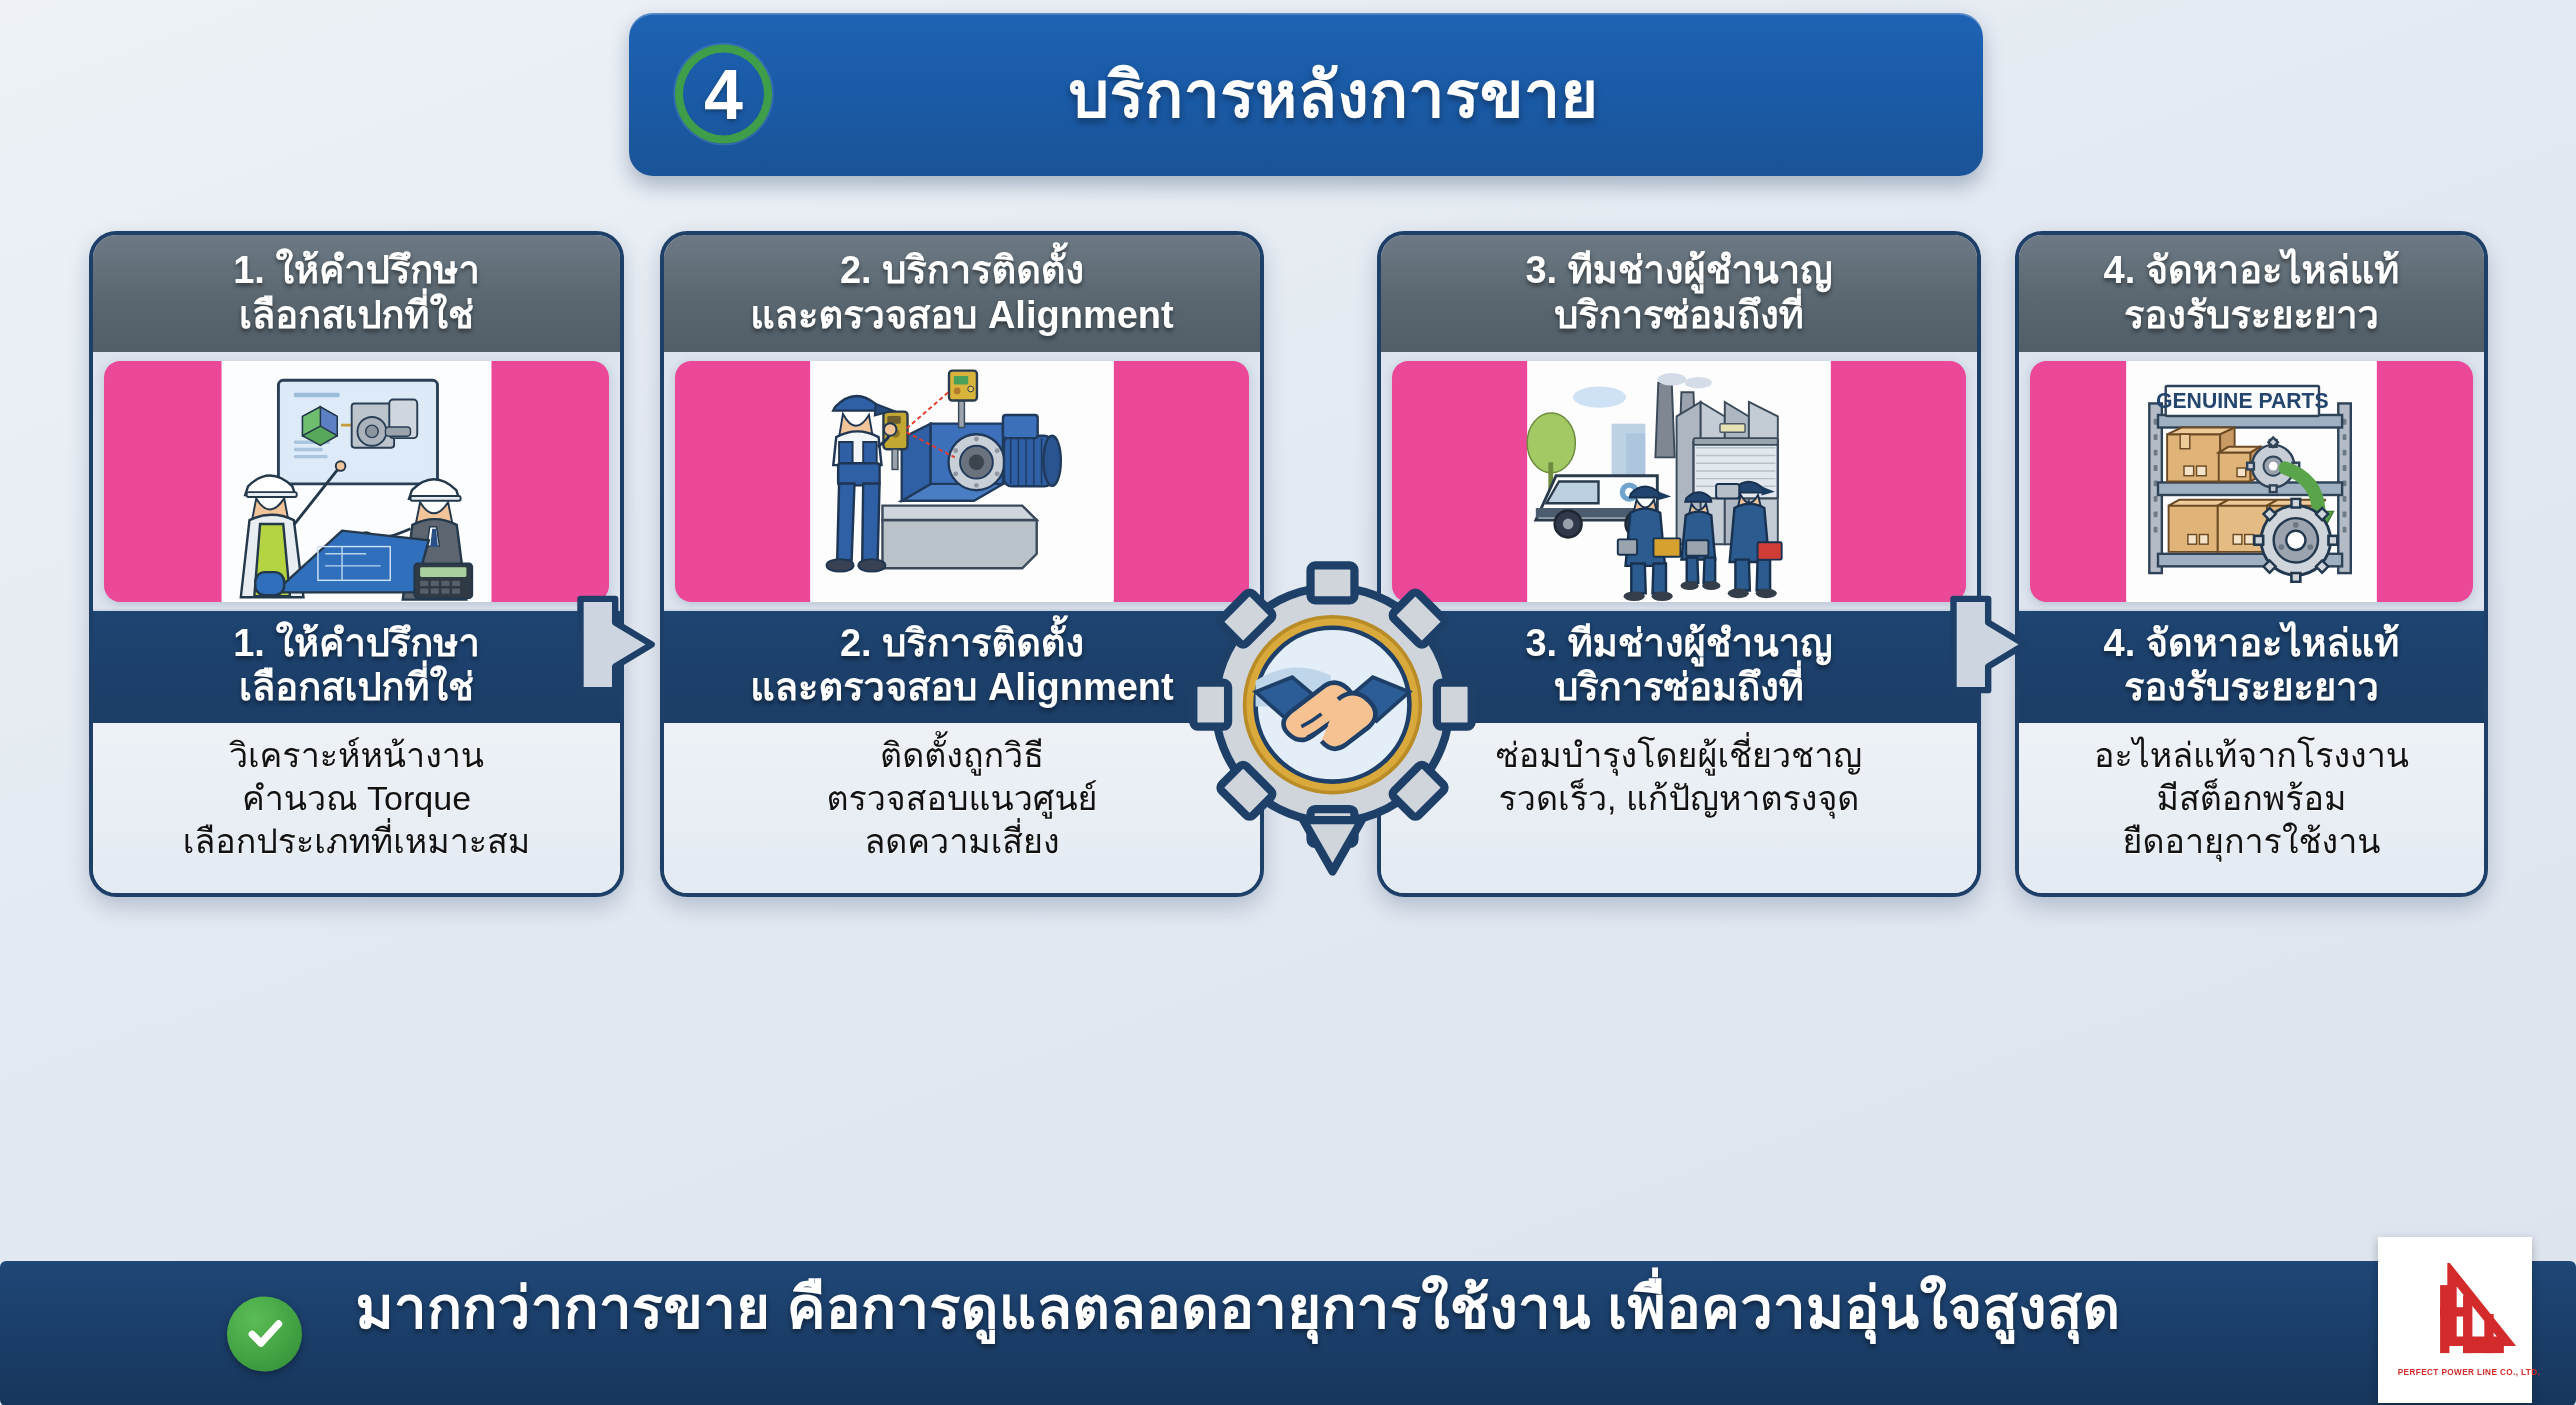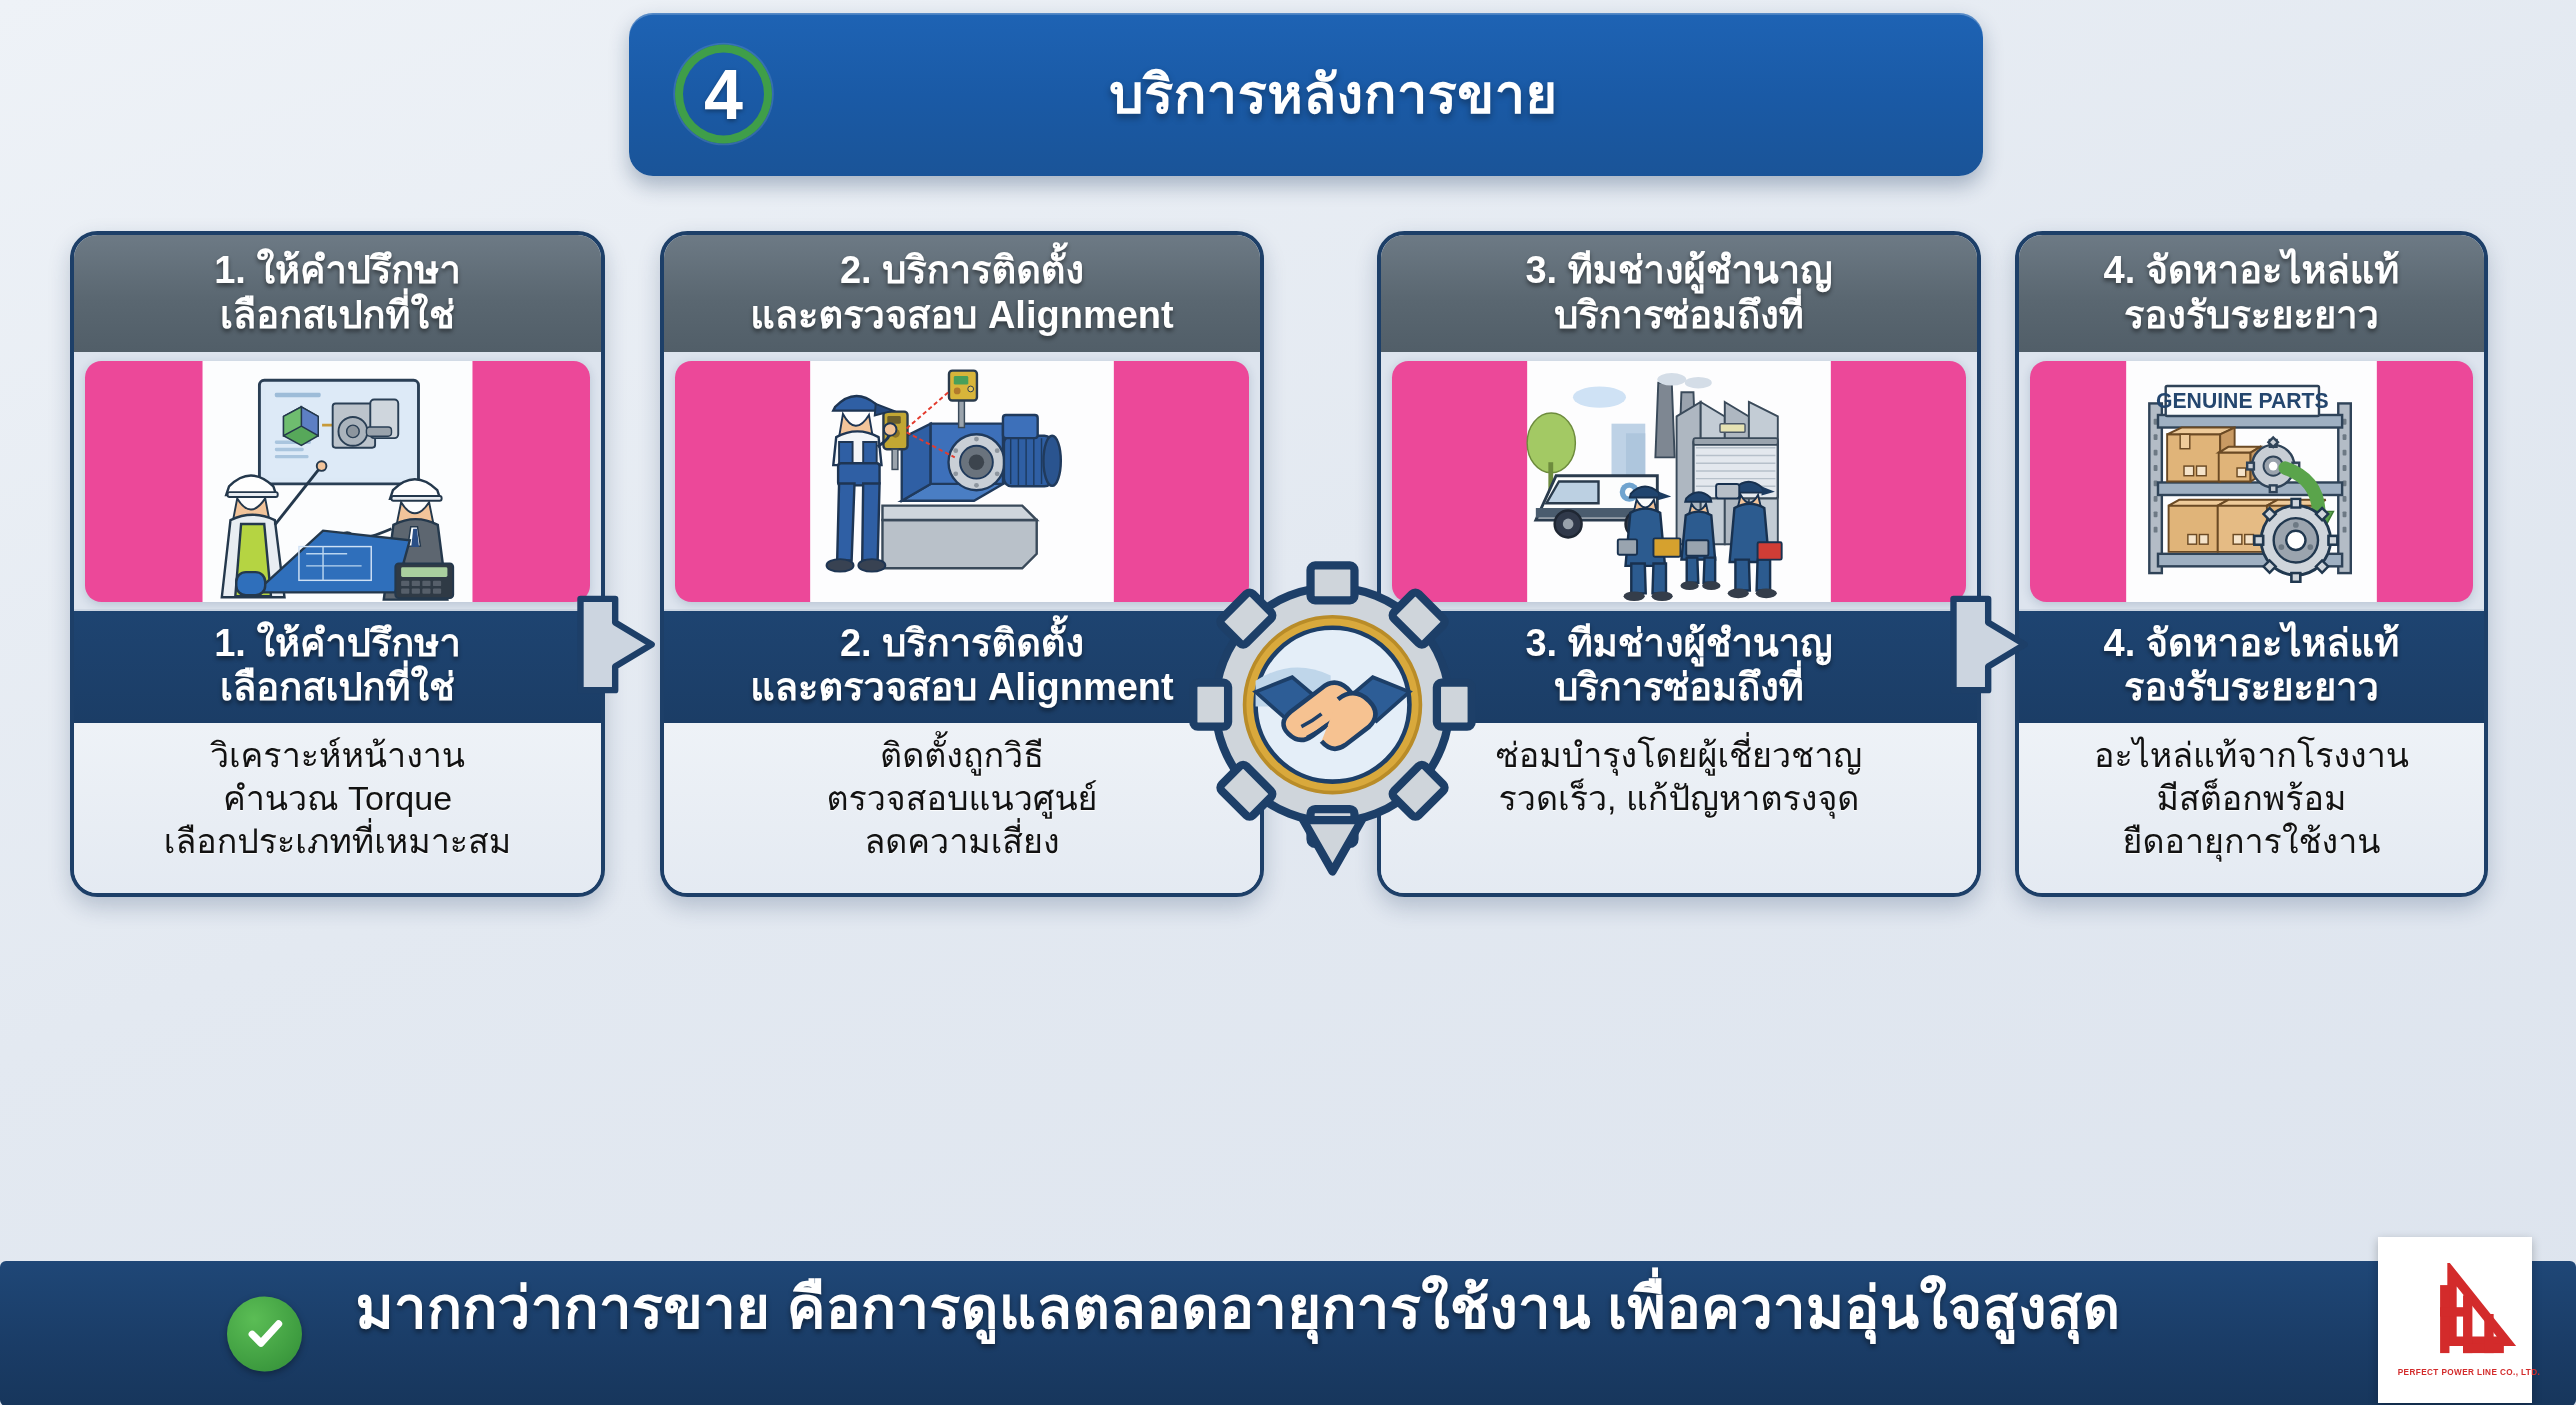--- a/index.html
+++ b/index.html
@@ -25,21 +25,21 @@
   #header-number-badge .ring{
     position:absolute; inset:0; border-radius:50%;
     border:8.2px solid #3f9e49; box-shadow:0 0 0 1.8px rgba(255,255,255,.12);
   }
   #header-number-badge .num{
     position:relative; color:#ffffff; font-size:70px; font-weight:bold; line-height:1;
     text-shadow:0 2.7px 4.6px rgba(0,0,0,.35);
   }
   #header-title{
     width:100%; text-align:center; color:#ffffff;
-    font-size:54px; font-weight:bold; letter-spacing:0.5px;
+    font-size:64px; font-weight:bold; letter-spacing:0.5px;
     text-shadow:0 3.7px 7.3px rgba(0,0,0,.35);
     padding-left:55px;
   }
 
   
   #card-row{
     position:absolute; left:0; top:231px; width:2576px; height:915px;
   }
   .card{
     position:absolute; top:0; height:666px;
@@ -70,21 +70,21 @@
     text-shadow:0 2.7px 4.6px rgba(0,0,0,.45);
     border-top:2.7px solid #cfd8e4;
   }
   .card-desc{
     background:linear-gradient(180deg,#eef2f7 0%,#e4eaf2 100%);
     color:#121212; font-size:34px; line-height:1.26; text-align:center;
     padding:11px 9.1px 14.6px; min-height:170px;
   }
   .card-desc div{ text-shadow:0 0.9px 0.9px rgba(255,255,255,.9); }
 
-  #card-1{ left:70px;  width:535px;justify-content:flex-end; }
+  #card-1{ left:89px;  width:535px;justify-content:flex-end; }
   #card-2{ left:660px; width:604px; }
   #card-3{ left:1377px;width:604px; }
   #card-4{ left:2015px;width:473px; }
 
   
   .arrow-connector{
     position:absolute; top:355px; width:84px; height:117px; z-index:3;
   }
   #arrow-1{ left:575px; }
   #arrow-2{ left:1948px;}

